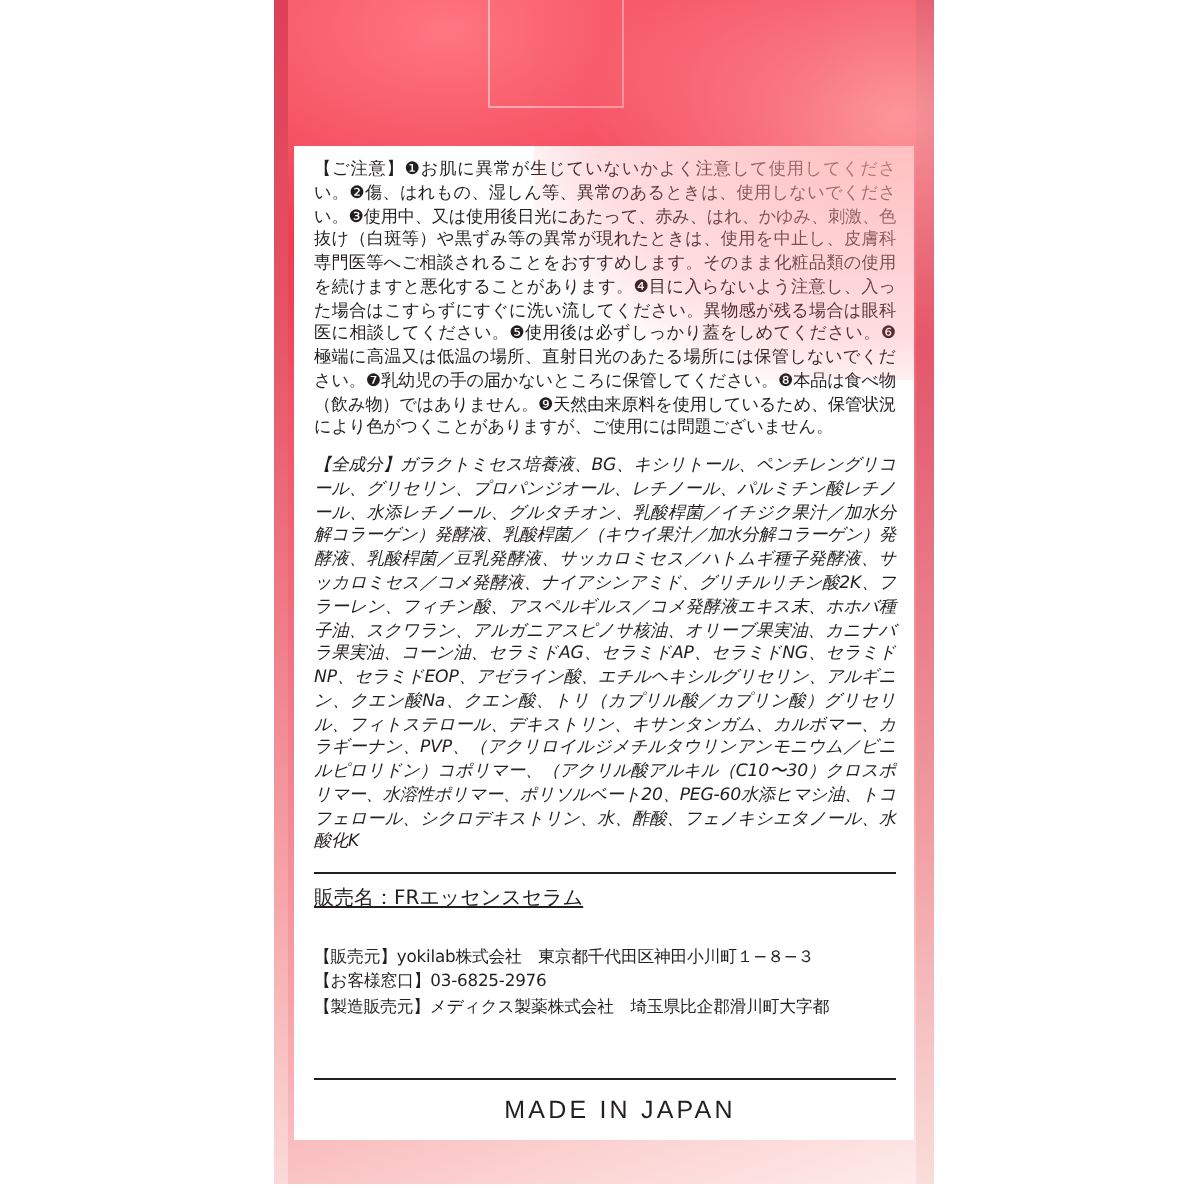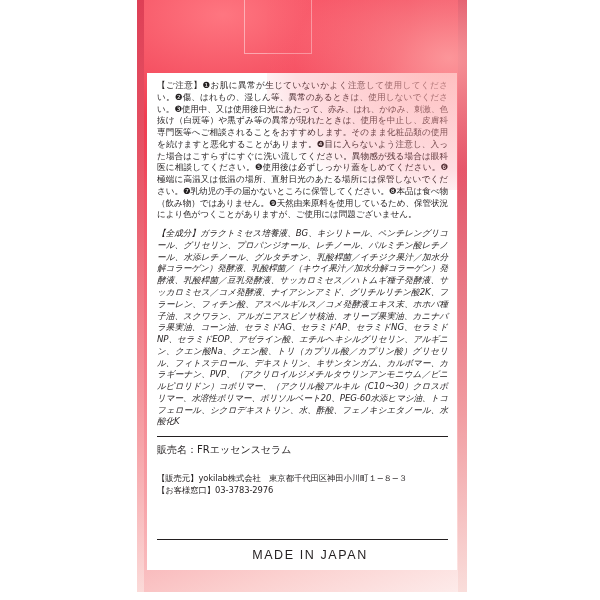--- a/index.html
+++ b/index.html
@@ -98,20 +98,21 @@
   .divider {
     margin: 8px 0 6px 0;
     border-top: 1px solid #231f20;
   }
   .seller-row {
     font-size: 10px;
     line-height: 1.3;
     color: #231f20;
     margin-bottom: 4px;
     letter-spacing: 0px;
+    text-decoration: underline;
   }
   .info-lines {
     font-size: 8.4px;
     line-height: 1.45;
     color: #231f20;
     letter-spacing: -0.1px;
     margin-top: 16px;
   }
   .made-in {
     position: absolute;
@@ -149,21 +150,22 @@
         <div class="block">【ご注意】❶お肌に異常が生じていないかよく注意して使用してください。❷傷、はれもの、湿しん等、異常のあるときは、使用しないでください。❸使用中、又は使用後日光にあたって、赤み、はれ、かゆみ、刺激、色抜け（白斑等）や黒ずみ等の異常が現れたときは、使用を中止し、皮膚科専門医等へご相談されることをおすすめします。そのまま化粧品類の使用を続けますと悪化することがあります。❹目に入らないよう注意し、入った場合はこすらずにすぐに洗い流してください。異物感が残る場合は眼科医に相談してください。❺使用後は必ずしっかり蓋をしめてください。❻極端に高温又は低温の場所、直射日光のあたる場所には保管しないでください。❼乳幼児の手の届かないところに保管してください。❽本品は食べ物（飲み物）ではありません。❾天然由来原料を使用しているため、保管状況により色がつくことがありますが、ご使用には問題ございません。</div>
 
         <div class="block">【全成分】ガラクトミセス培養液、BG、キシリトール、ペンチレングリコール、グリセリン、プロパンジオール、レチノール、パルミチン酸レチノール、水添レチノール、グルタチオン、乳酸桿菌／イチジク果汁／加水分解コラーゲン）発酵液、乳酸桿菌／（キウイ果汁／加水分解コラーゲン）発酵液、乳酸桿菌／豆乳発酵液、サッカロミセス／ハトムギ種子発酵液、サッカロミセス／コメ発酵液、ナイアシンアミド、グリチルリチン酸2K、フラーレン、フィチン酸、アスペルギルス／コメ発酵液エキス末、ホホバ種子油、スクワラン、アルガニアスピノサ核油、オリーブ果実油、カニナバラ果実油、コーン油、セラミドAG、セラミドAP、セラミドNG、セラミドNP、セラミドEOP、アゼライン酸、エチルヘキシルグリセリン、アルギニン、クエン酸Na、クエン酸、トリ（カプリル酸／カプリン酸）グリセリル、フィトステロール、デキストリン、キサンタンガム、カルボマー、カラギーナン、PVP、（アクリロイルジメチルタウリンアンモニウム／ビニルピロリドン）コポリマー、（アクリル酸アルキル（C10〜30）クロスポリマー、水溶性ポリマー、ポリソルベート20、PEG-60水添ヒマシ油、トコフェロール、シクロデキストリン、水、酢酸、フェノキシエタノール、水酸化K</div>
 
         <div class="divider"></div>
 
         <div class="seller-row">販売名：FRエッセンスセラム</div>
 
         <div class="info-lines">
           <div>【販売元】yokilab株式会社　東京都千代田区神田小川町１−８−３</div>
-          <div>【お客様窓口】03-3783-2976</div>
+          <div>【お客様窓口】03-6825-2976</div>
+          <div>【製造販売元】メディクス製薬株式会社　埼玉県比企郡滑川町大字都</div>
         </div>
       </div>
 
       <div class="panel-bottom-rule"></div>
       <div class="made-in">MADE IN JAPAN</div>
     </div>
   </div>
 
 </div>
 

